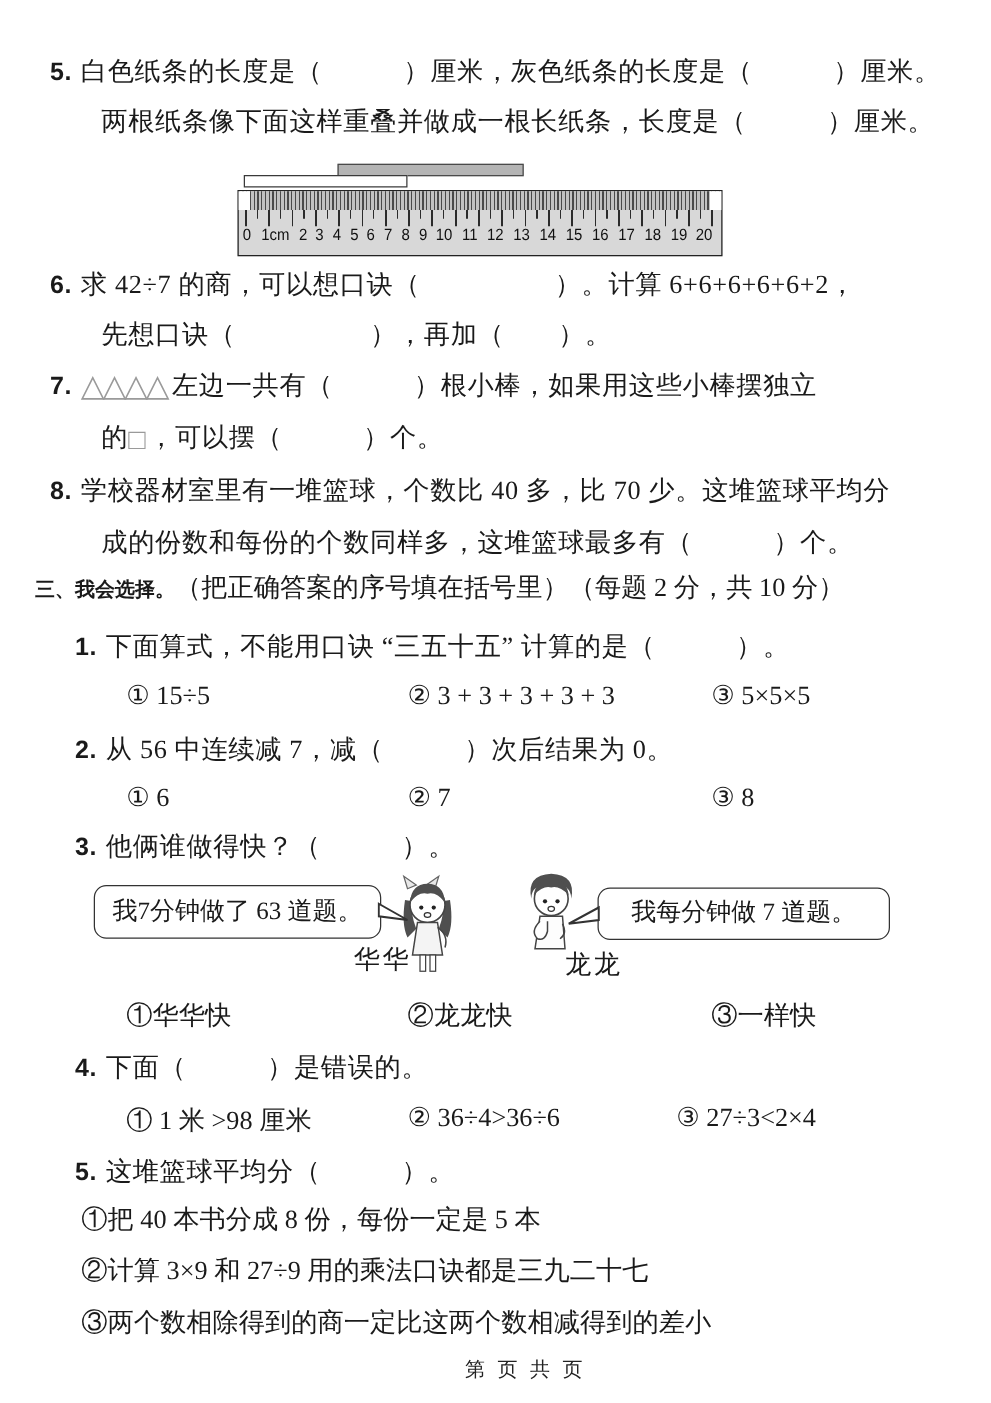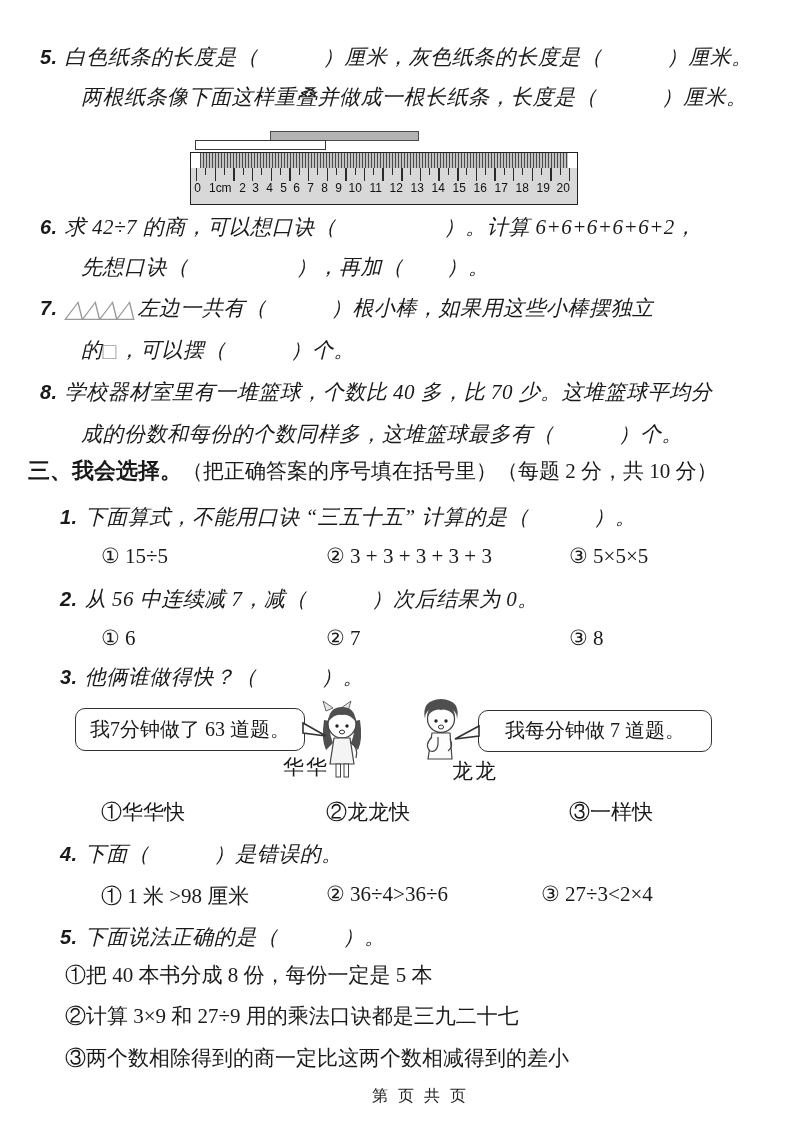--- a/index.html
+++ b/index.html
@@ -1,28 +1,28 @@
 <!DOCTYPE html>
 <html><head>
 <meta charset="utf-8">
 <style>
   html,body{margin:0;padding:0;background:#ffffff;}
   .page{position:relative;width:793px;height:1122px;background:#fff;overflow:hidden;
         font-family:"Liberation Serif",serif;color:#1a1a1a;}
-  .line{position:absolute;left:40px;white-space:nowrap;font-size:21px;line-height:26px;letter-spacing:0.5px;font-style:italic;}
+  .line{position:absolute;left:40px;white-space:nowrap;font-size:21px;line-height:26px;letter-spacing:0.5px;}
   .line.cont{left:81px;}
   .line.s3{left:45px;margin-left:15px;}
   .qnum{font-family:"Liberation Sans",sans-serif;font-weight:700;font-size:20px;margin-right:7px;}
   .qtext{font-size:21px;}
   .shape{color:#9a9a9a;font-size:25px;letter-spacing:-2px;margin-right:4px;vertical-align:-2px;}
   .shape.sq{font-size:23px;letter-spacing:0;margin:0 2px 0 0;}
 
   
   .sec-head{position:absolute;left:28px;top:456px;white-space:nowrap;font-size:21px;}
-  .sec-head .bold{font-family:"Liberation Sans",sans-serif;font-weight:700;font-size:22px;}
+  .sec-head .bold{font-family:"Liberation Sans",sans-serif;font-weight:700;font-size:16px;}
 
   
   .opt-row{position:absolute;left:65px;width:710px;height:28px;}
   .opt{position:absolute;top:0;font-size:21px;white-space:nowrap;margin-left:36px;}
   .o1{left:0;} .o2{left:225px;} .o3{left:468px;} .o3near{left:440px;}
   .stacked{position:absolute;left:65px;white-space:nowrap;font-size:21px;}
 
   
   .strip{position:absolute;box-sizing:border-box;}
   .strip-gray{top:131px;height:10px;background:#b4b4b4;border:1px solid #4a4a4a;z-index:1;}
@@ -201,21 +201,21 @@
   <div class="line s3" style="top:841px">
     <span class="qnum">4.</span><span class="qtext">下面（　　　）是错误的。</span>
   </div>
   <div class="opt-row" style="top:882px">
     <span class="opt o1">① 1 米 &gt;98 厘米</span>
     <span class="opt o2">② 36÷4&gt;36÷6</span>
     <span class="opt o3near" style="position:absolute">③ 27÷3&lt;2×4</span>
   </div>
 
   <div class="line s3" style="top:924px">
-    <span class="qnum">5.</span><span class="qtext">下面说法正确的是（　　　）。</span>
+    <span class="qnum">5.</span><span class="qtext">这堆篮球平均分（　　　）。</span>
   </div>
   <div class="stacked" style="top:961px">①把 40 本书分成 8 份，每份一定是 5 本</div>
   <div class="stacked" style="top:1002px">②计算 3×9 和 27÷9 用的乘法口诀都是三九二十七</div>
   <div class="stacked" style="top:1044px">③两个数相除得到的商一定比这两个数相减得到的差小</div>
 
   <div class="footer">第 页 共 页</div>
 
 </div>
 
 </body></html>

